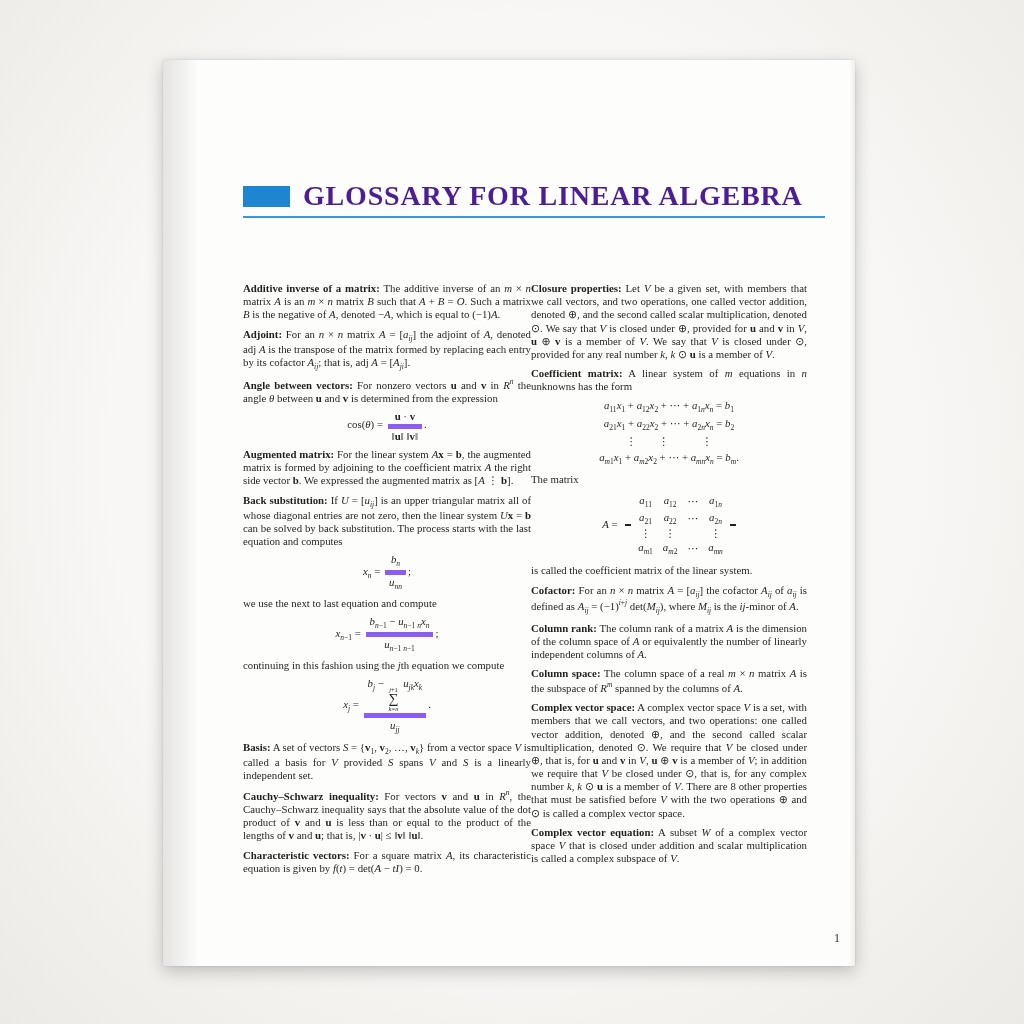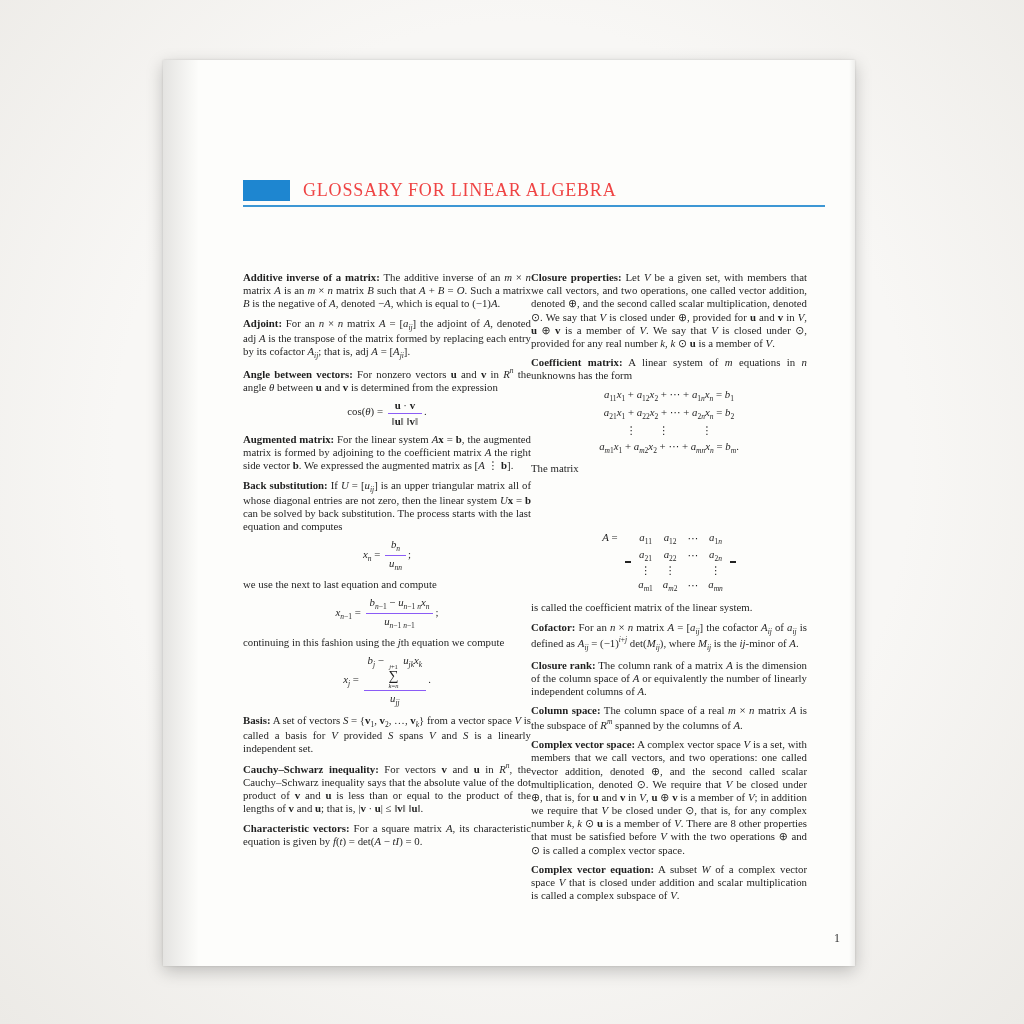--- a/index.html
+++ b/index.html
@@ -20,41 +20,41 @@
   }
   .page::after{
     content:"";position:absolute;right:0;top:0;bottom:0;width:6px;
     background:linear-gradient(to left, rgba(60,55,50,0.08), rgba(60,55,50,0));
     pointer-events:none;
   }
   .content{position:absolute;left:80px;top:120px;right:30px;}
   .header{display:flex;align-items:center;}
   .accent-box{width:47px;height:21px;background:#1e86d0;margin-right:13px;flex:0 0 auto;}
   .title{
-    font-size:18px;font-weight:normal;color:#ef4444;letter-spacing:0.8px;
+    font-size:28px;font-weight:bold;color:#4c1d95;letter-spacing:0.8px;
     white-space:nowrap;
   }
   .rule{height:2px;background:#3d97d4;margin-top:4px;}
   .columns{display:flex;margin-top:64px;gap:0;}
   .col{font-size:10.8px;line-height:1.22;text-align:justify;color:#1f1f1f;}
   .col-left{width:288px;}
   .col-right{width:276px;}
   .entry{margin-bottom:6px;}
   .entry p{margin:0;}
   .term{font-weight:bold;}
   .formula{display:block;text-align:center;margin:5px 0;}
   .para{display:block;margin:4px 0;text-align:left;}
   .frac{display:inline-block;text-align:center;vertical-align:middle;margin:0 2px;line-height:1.15;}
-  .frac .num{display:block;border-bottom:1px solid #8b5cf6;padding:0 4px 1px;}
+  .frac .num{display:block;border-bottom:5px solid #8b5cf6;padding:0 4px 1px;}
   .frac .den{display:block;padding:1px 4px 0;}
   sub,sup{font-size:7.5px;}
   .sum{display:inline-flex;flex-direction:column;align-items:center;vertical-align:-0.45em;line-height:1;margin:0 2px;}
   .sum .lim{font-size:6.5px;line-height:1.1;}
   .sum .sg{font-size:14px;line-height:0.85;}
-  .matrix{display:inline-flex;align-items:center;vertical-align:middle;margin-left:5px;margin-top:48px;}
+  .matrix{display:inline-flex;align-items:center;vertical-align:middle;margin-left:5px;}
   .br-l{width:5px;border:1.3px solid #222;border-right:none;}
   .br-r{width:5px;border:1.3px solid #222;border-left:none;}
   .mgrid{display:grid;grid-template-columns:repeat(4,auto);column-gap:10px;row-gap:1px;padding:3px 7px;justify-items:center;align-items:center;}
   .eqsys{line-height:1.45;font-family:Liberation Serif, serif;}
   .pageno{position:absolute;right:15px;bottom:20px;font-size:12px;color:#333;}
 </style>
 </head>
 <body>
 
 <div class="page">
@@ -124,21 +124,21 @@
                       <span>⋯</span>
                       <span><i>a</i><sub><i>mn</i></sub></span>
                     </span>
                     <span class="br-r"></span>
                   </span></span>is called the coefficient matrix of the linear system.</span></p>
           </div>
         <div class="entry">
             <p><b class="term">Cofactor:</b><span> For an <i>n</i> × <i>n</i> matrix <i>A</i> = [<i>a<sub>ij</sub></i>] the cofactor <i>A<sub>ij</sub></i> of <i>a<sub>ij</sub></i> is defined as <i>A<sub>ij</sub></i> = (−1)<sup><i>i</i>+<i>j</i></sup> det(<i>M<sub>ij</sub></i>), where <i>M<sub>ij</sub></i> is the <i>ij</i>-minor of <i>A</i>.</span></p>
           </div>
         <div class="entry">
-            <p><b class="term">Closure rank:</b><span> The column rank of a matrix <i>A</i> is the dimension of the column space of <i>A</i> or equivalently the number of linearly independent columns of <i>A</i>.</span></p>
+            <p><b class="term">Column rank:</b><span> The column rank of a matrix <i>A</i> is the dimension of the column space of <i>A</i> or equivalently the number of linearly independent columns of <i>A</i>.</span></p>
           </div>
         <div class="entry">
             <p><b class="term">Column space:</b><span> The column space of a real <i>m</i> × <i>n</i> matrix <i>A</i> is the subspace of <i>R<sup>m</sup></i> spanned by the columns of <i>A</i>.</span></p>
           </div>
         <div class="entry">
             <p><b class="term">Complex vector space:</b><span> A complex vector space <i>V</i> is a set, with members that we call vectors, and two operations: one called vector addition, denoted ⊕, and the second called scalar multiplication, denoted ⊙. We require that <i>V</i> be closed under ⊕, that is, for <b>u</b> and <b>v</b> in <i>V</i>, <b>u</b> ⊕ <b>v</b> is a member of <i>V</i>; in addition we require that <i>V</i> be closed under ⊙, that is, for any complex number <i>k</i>, <i>k</i> ⊙ <b>u</b> is a member of <i>V</i>. There are 8 other properties that must be satisfied before <i>V</i> with the two operations ⊕ and ⊙ is called a complex vector space.</span></p>
           </div>
         <div class="entry">
             <p><b class="term">Complex vector equation:</b><span> A subset <i>W</i> of a complex vector space <i>V</i> that is closed under addition and scalar multiplication is called a complex subspace of <i>V</i>.</span></p>
           </div>

